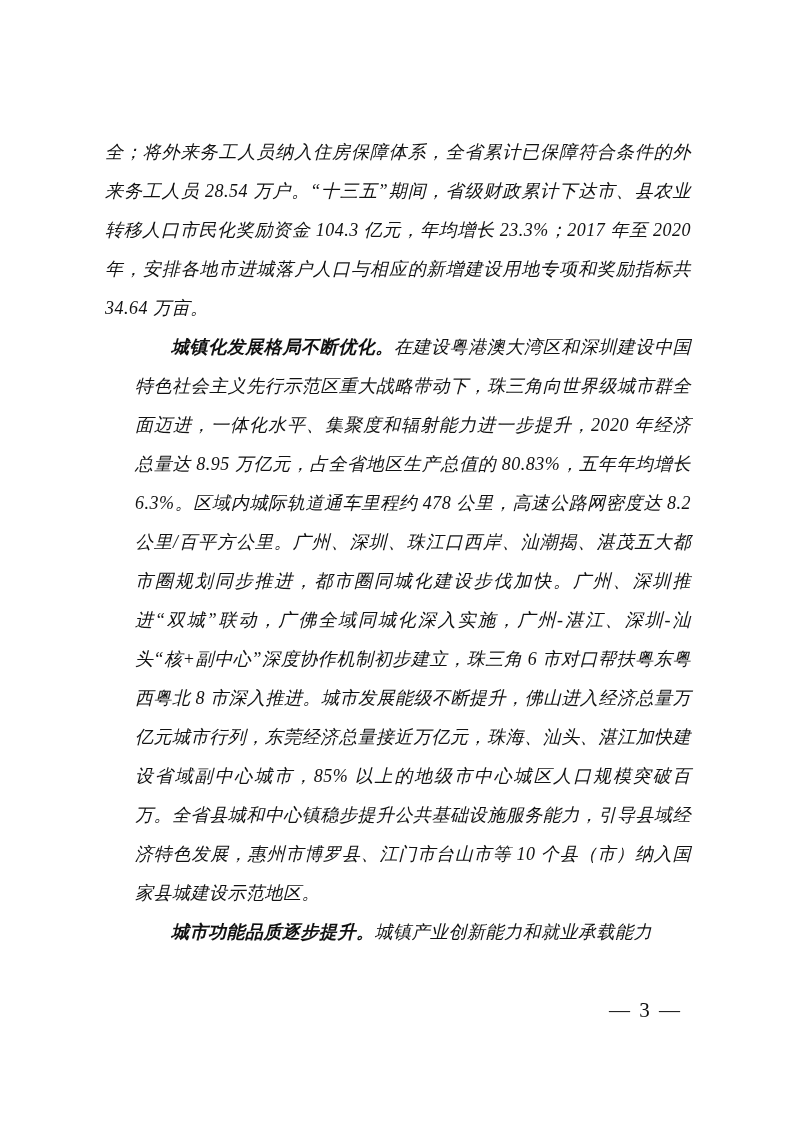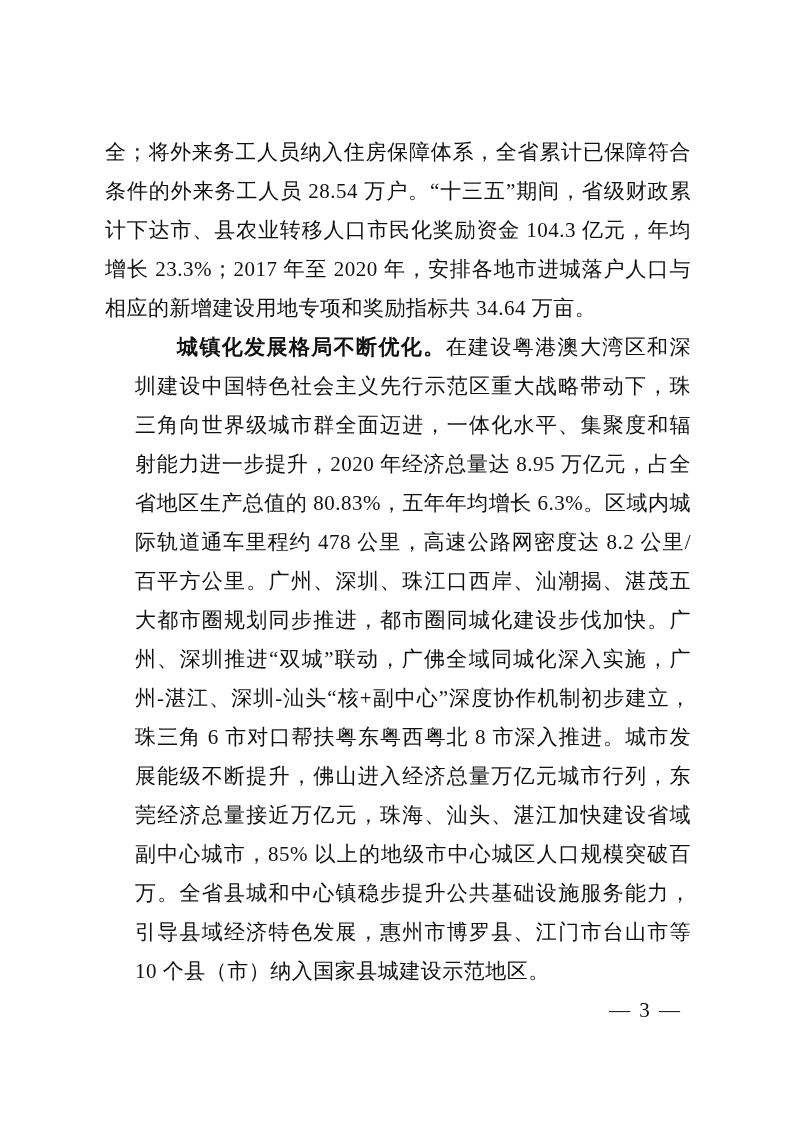--- a/index.html
+++ b/index.html
@@ -14,25 +14,26 @@
     background: #ffffff;
     overflow: hidden;
     font-family: "Liberation Serif", "DejaVu Serif", serif;
     color: #111111;
   }
   .content {
     position: absolute;
     left: 105px;
     top: 133px;
     width: 586px;
-    font-size: 21px;
+    font-size: 18px;
     line-height: 39px;
     text-align: justify;
     text-justify: inter-ideograph;
     letter-spacing: 0.5px;
+    font-style: italic;
   }
   .content p {
     margin: 0;
     padding: 0;
   }
   .content p.indent {
     text-indent: 2em;
     margin-left: 30px;
   }
   .para-lead {
@@ -52,18 +53,19 @@
 <body>
 
 <div class="page">
 
   <div class="content">
 
     <p><span>全；将外来务工人员纳入住房保障体系，全省累计已保障符合条件的外来务工人员 28.54 万户。“十三五”期间，省级财政累计下达市、县农业转移人口市民化奖励资金 104.3 亿元，年均增长 23.3%；2017 年至 2020 年，安排各地市进城落户人口与相应的新增建设用地专项和奖励指标共 34.64 万亩。</span></p>
 
     <p class="indent"><span class="para-lead">城镇化发展格局不断优化。</span><span>在建设粤港澳大湾区和深圳建设中国特色社会主义先行示范区重大战略带动下，珠三角向世界级城市群全面迈进，一体化水平、集聚度和辐射能力进一步提升，2020 年经济总量达 8.95 万亿元，占全省地区生产总值的 80.83%，五年年均增长 6.3%。区域内城际轨道通车里程约 478 公里，高速公路网密度达 8.2 公里/百平方公里。广州、深圳、珠江口西岸、汕潮揭、湛茂五大都市圈规划同步推进，都市圈同城化建设步伐加快。广州、深圳推进“双城”联动，广佛全域同城化深入实施，广州-湛江、深圳-汕头“核+副中心”深度协作机制初步建立，珠三角 6 市对口帮扶粤东粤西粤北 8 市深入推进。城市发展能级不断提升，佛山进入经济总量万亿元城市行列，东莞经济总量接近万亿元，珠海、汕头、湛江加快建设省域副中心城市，85% 以上的地级市中心城区人口规模突破百万。全省县城和中心镇稳步提升公共基础设施服务能力，引导县域经济特色发展，惠州市博罗县、江门市台山市等 10 个县（市）纳入国家县城建设示范地区。</span></p>
 
+    <p class="indent"><span class="para-lead">城市功能品质逐步提升。</span><span>城镇产业创新能力和就业承载能力</span></p>
 
   </div>
 
   <div class="page-number">— 3 —</div>
 
 </div>
 
 </body></html>

